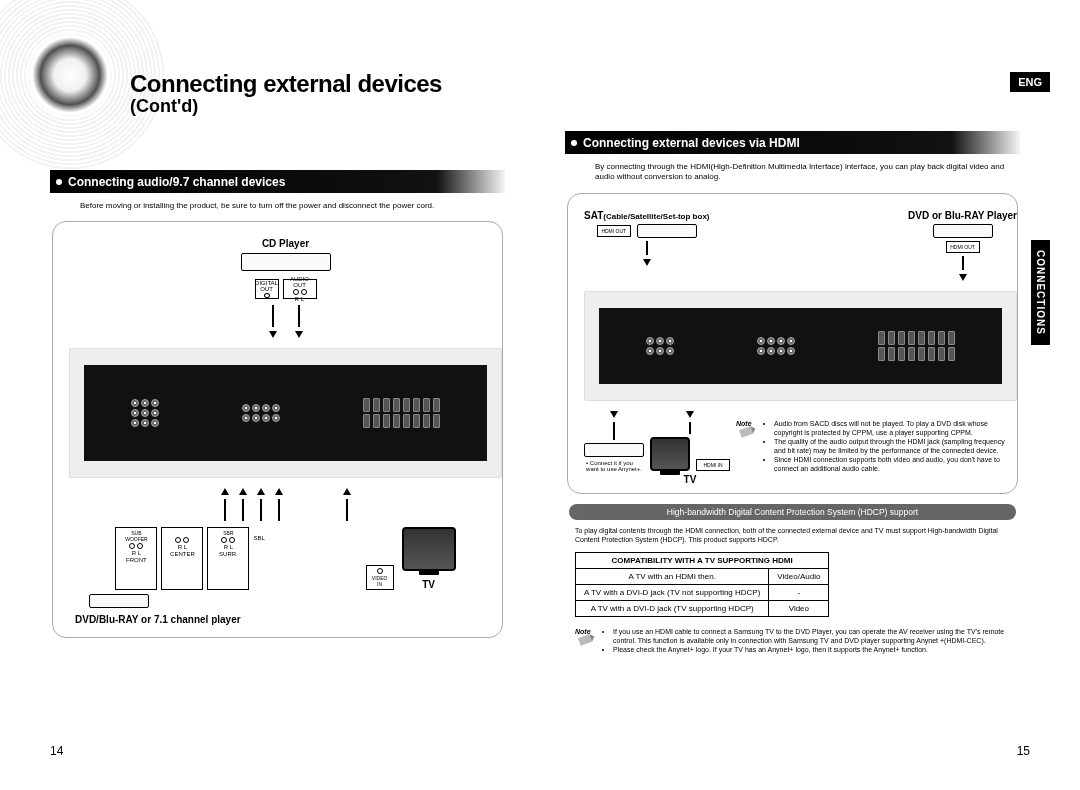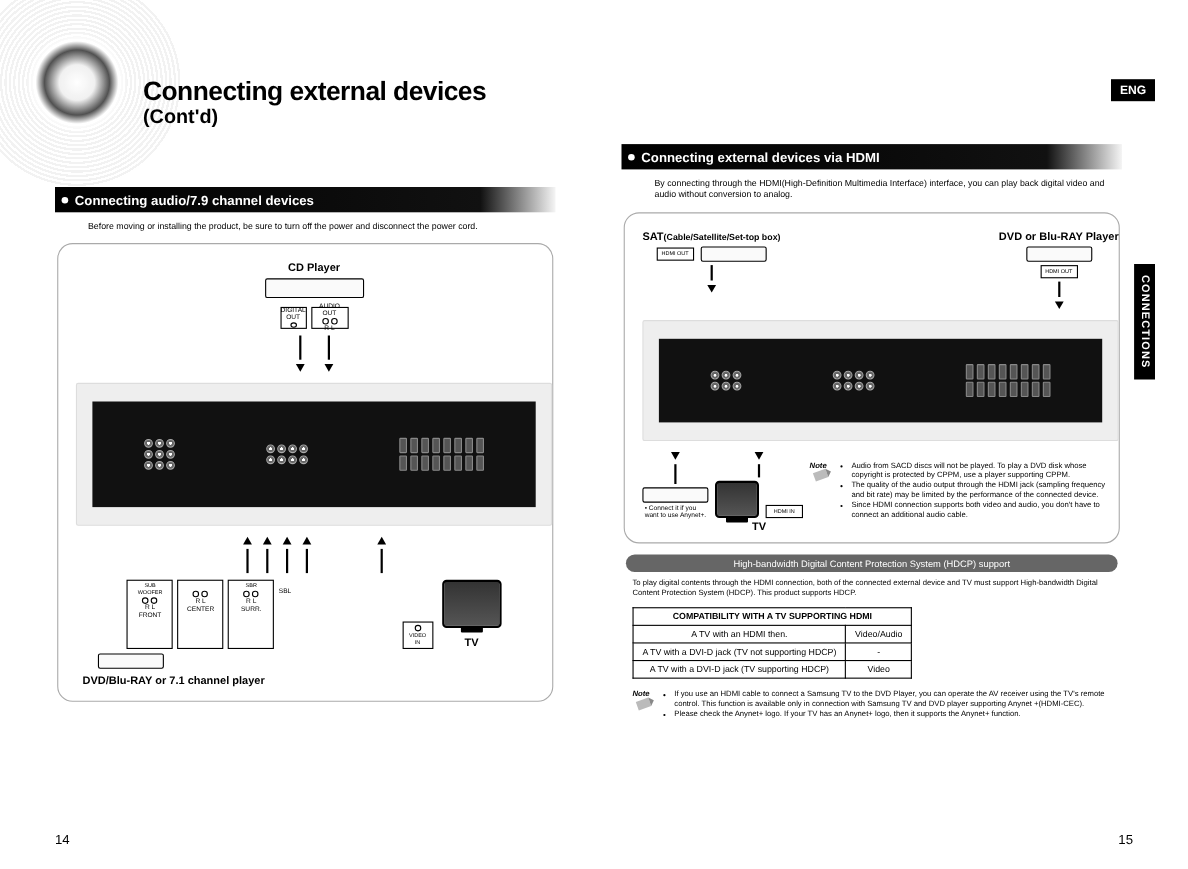--- a/index.html
+++ b/index.html
@@ -119,21 +119,21 @@
     border-radius: 9px; padding: 3px 8px; margin: 10px 4px 6px 4px;
   }
   .hdcp-desc { font-size: 7px; margin: 4px 10px 8px 10px; line-height: 1.3; }
   .compat-table {
     border-collapse: collapse; margin: 0 10px; font-size: 8px;
   }
   .compat-table th, .compat-table td {
     border: 1px solid #000; padding: 3px 8px; text-align: center;
   }
   .compat-table th { font-weight: bold; background: #fff; }
-  .page-num { position: absolute; bottom: 20px; font-size: 12px; }
+  .page-num { position: absolute; bottom: 32px; font-size: 12px; }
   .page-col .page-num { left: 50px; }
   .page-col.right .page-num { right: 50px; left: auto; }
   .pencil {
     display: inline-block; width: 12px; height: 8px; position: relative;
     background: #bbb; transform: rotate(-20deg); margin: 0 4px;
   }
   .pencil::after {
     content: ""; position: absolute; right: -4px; top: 0;
     border-top: 4px solid transparent; border-bottom: 4px solid transparent;
     border-left: 4px solid #888;
@@ -149,21 +149,21 @@
 <div class="title-block">
   <div class="title">Connecting external devices</div>
   <div class="title-sub">(Cont'd)</div>
 </div>
 <div class="lang-badge">ENG</div>
 <div class="side-tab">CONNECTIONS</div>
 
 <div class="page">
 
   <div class="page-col">
-    <div class="section-bar">Connecting audio/7.9 channel devices</div>
+    <div class="section-bar">Connecting audio/9.7 channel devices</div>
     <div class="caution">Before moving or installing the product, be sure to turn off the power and disconnect the power cord.</div>
 
     <div class="diagram-frame">
       <div class="flex-col" style="gap:4px;">
         <div class="dev-label">CD Player</div>
         <div class="dev-box"></div>
         <div class="port-pair">
           <div class="port">
             <span class="tiny" style="white-space:pre; text-align:center;">DIGITAL
 OUT</span>

